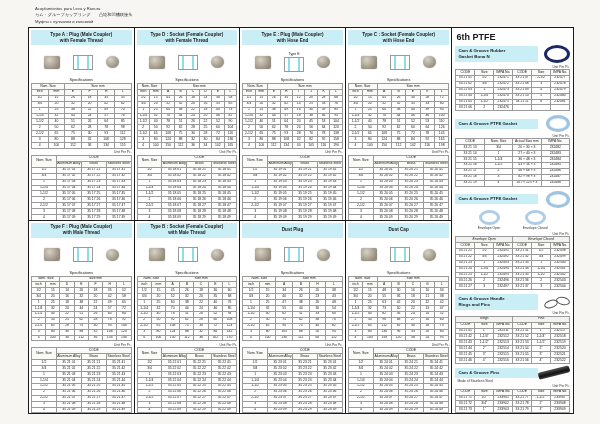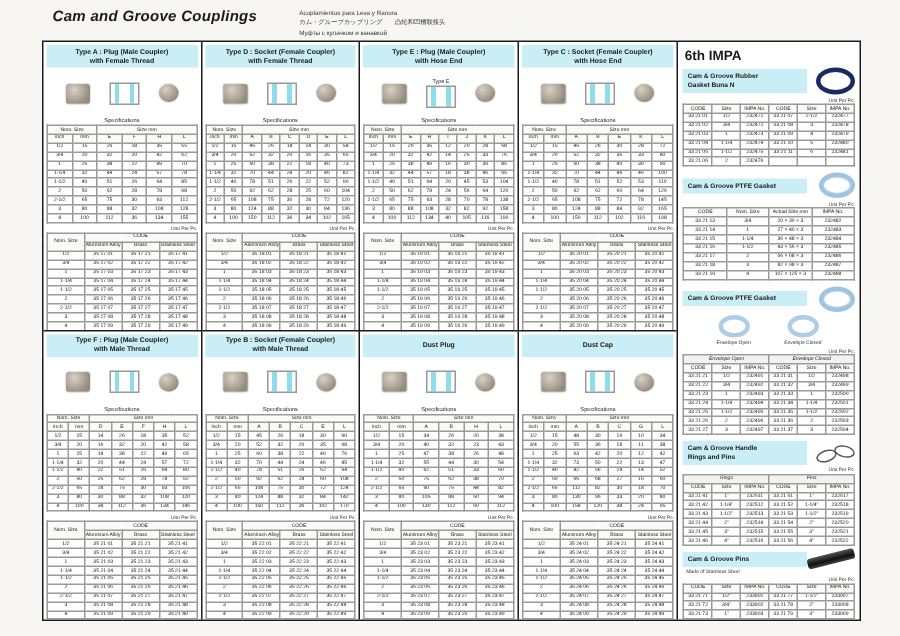--- a/index.html
+++ b/index.html
@@ -56,21 +56,20 @@
   .subicons{display:flex;justify-content:space-evenly;align-items:flex-end;margin:2px 0;}
   .subic{display:flex;flex-direction:column;align-items:center;gap:1px;}
   .subic .cap{font-size:3.3px;color:#333;}
   .grp{background:#f2f2ee;font-style:italic;}
 </style>
 </head>
 <body>
 
 <div class="page">
   <div class="hdr">
-    <div class="hdr-title">Cam and Groove Couplings</div>
     <div class="hdr-subs">
       <div>Acoplamientos para Leva y Ranura</div>
       <div>カム・グルーブカップリング　　凸轮和凹槽联接头</div>
       <div>Муфты с кулачком и канавкой</div>
     </div>
   </div>
 
   <div class="content">
     <div class="panels" id="panels">
         <div class="panel">
@@ -1539,21 +1538,21 @@
                 <td>4</td>
                 <td>35 24 09</td>
                 <td>35 24 29</td>
                 <td>35 24 49</td>
               </tr>
             </tbody>
           </table>
         </div>
       </div>
     <div class="impa">
-      <div class="impa-heading">6th IMPA</div>
+      <div class="impa-heading">6th PTFE</div>
       <div id="impa-sections">
           <div class="sec">
             <div class="sec-head">
               <div class="sec-title">
                 <div>Cam &amp; Groove Rubber</div>
                 <div>Gasket Buna N</div>
               </div>
               <span class="icon oring"></span>
             </div>
             <div class="unit">Unit Per Pc.</div>

